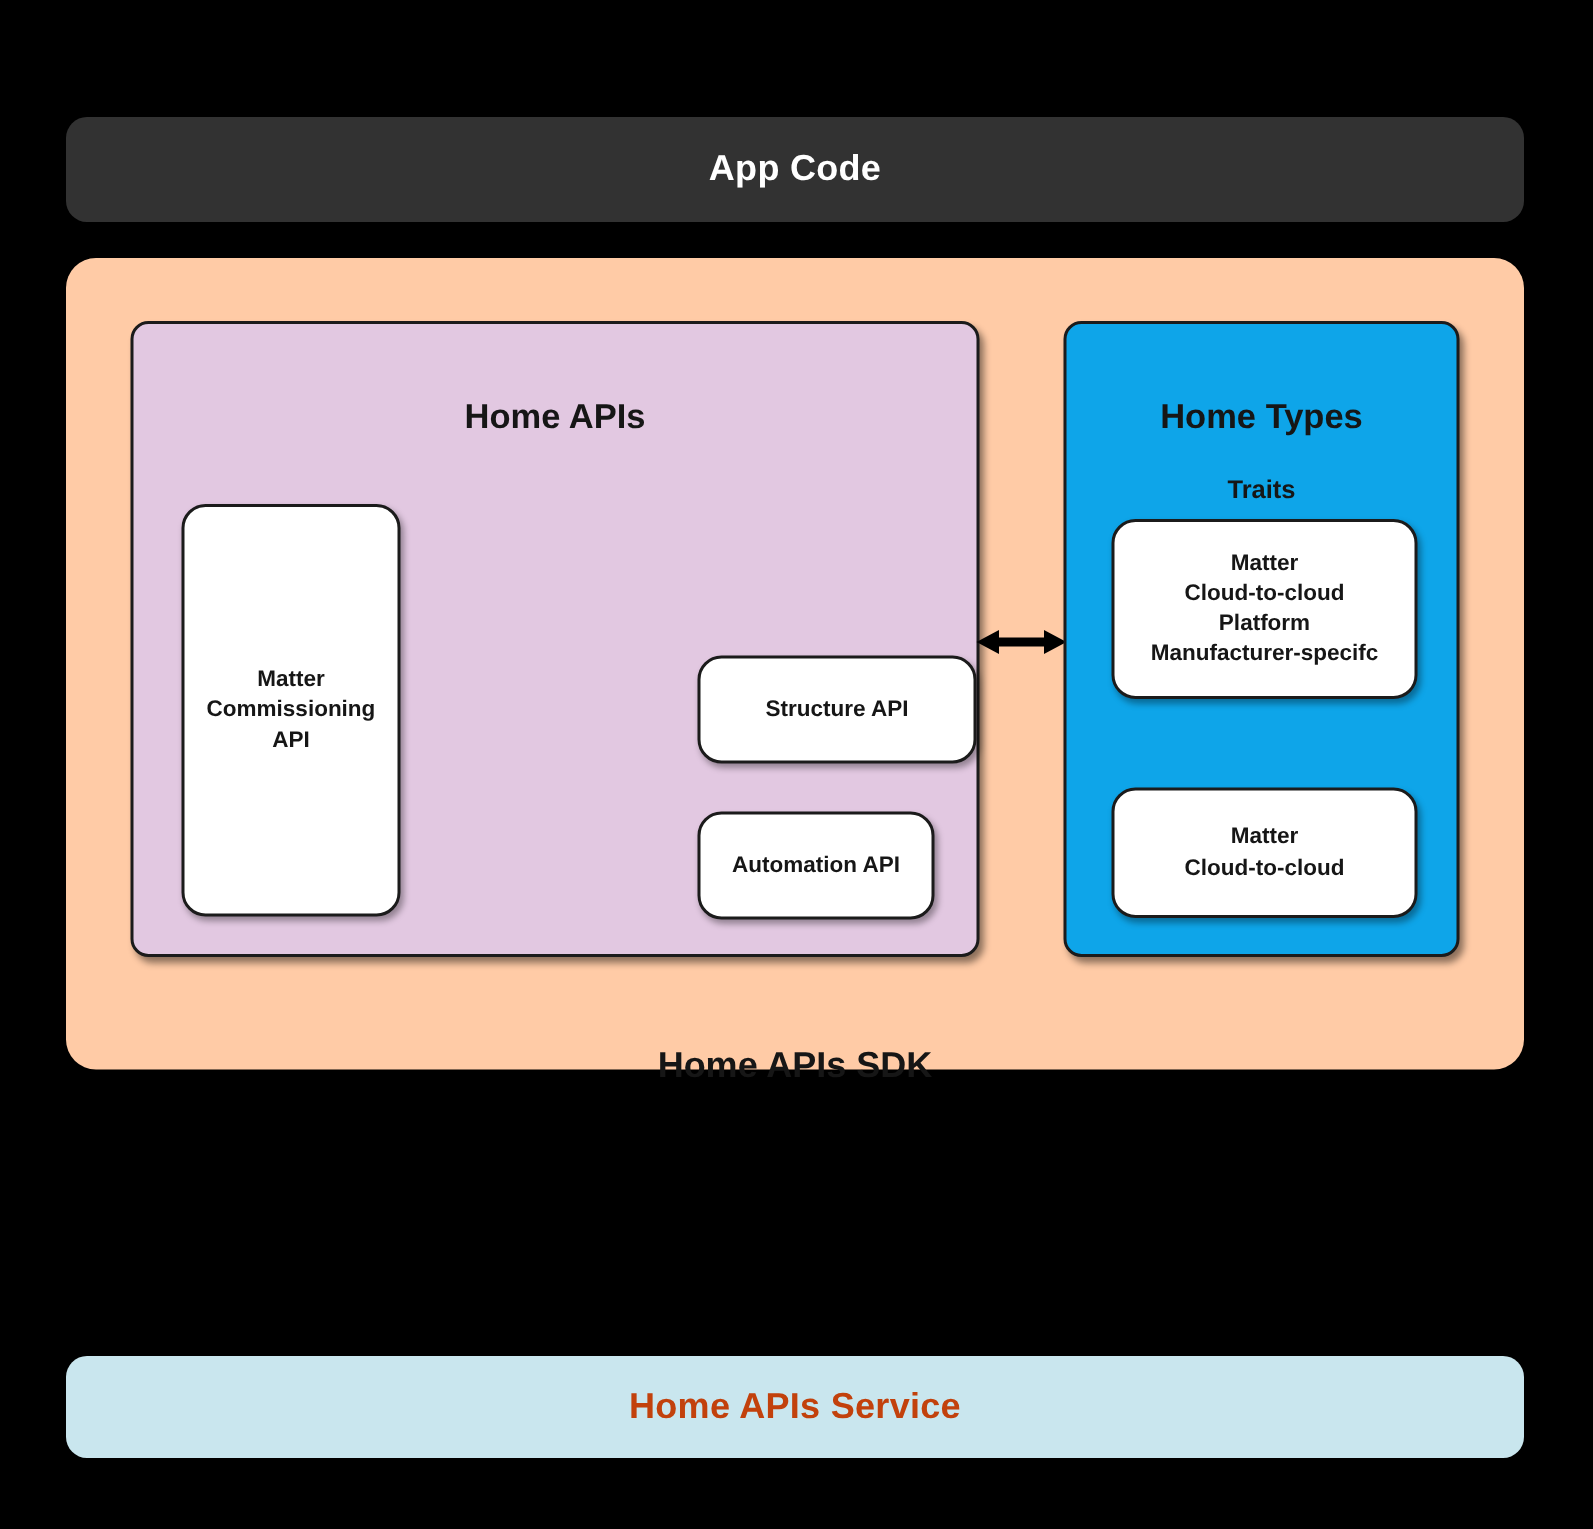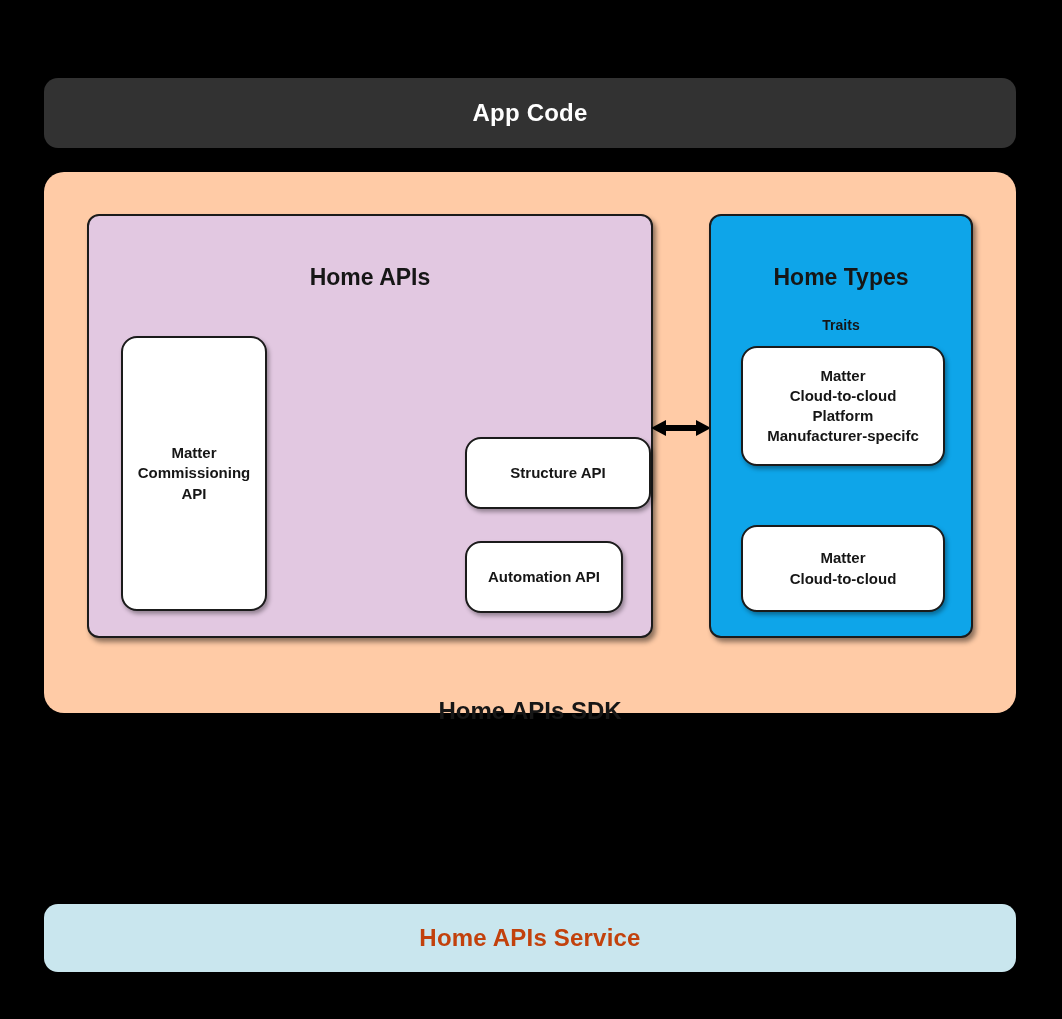--- a/index.html
+++ b/index.html
@@ -91,21 +91,21 @@
     color: #161616;
   }
   .home-apis-title { top: 48px; }
   .home-types-title { top: 48px; }
   .sub-label {
     position: absolute;
     left: 0;
     width: 100%;
     text-align: center;
     font-weight: bold;
-    font-size: 14px;
+    font-size: 17px;
     color: #161616;
   }
   .traits-label { top: 101px; }
   .device-types-label { top: 280px; }
   .white-box {
     position: absolute;
     background: #ffffff;
     border: 2px solid #1b1b1b;
     border-radius: 16px;
     box-shadow: 2px 3px 4px rgba(0,0,0,0.35);

